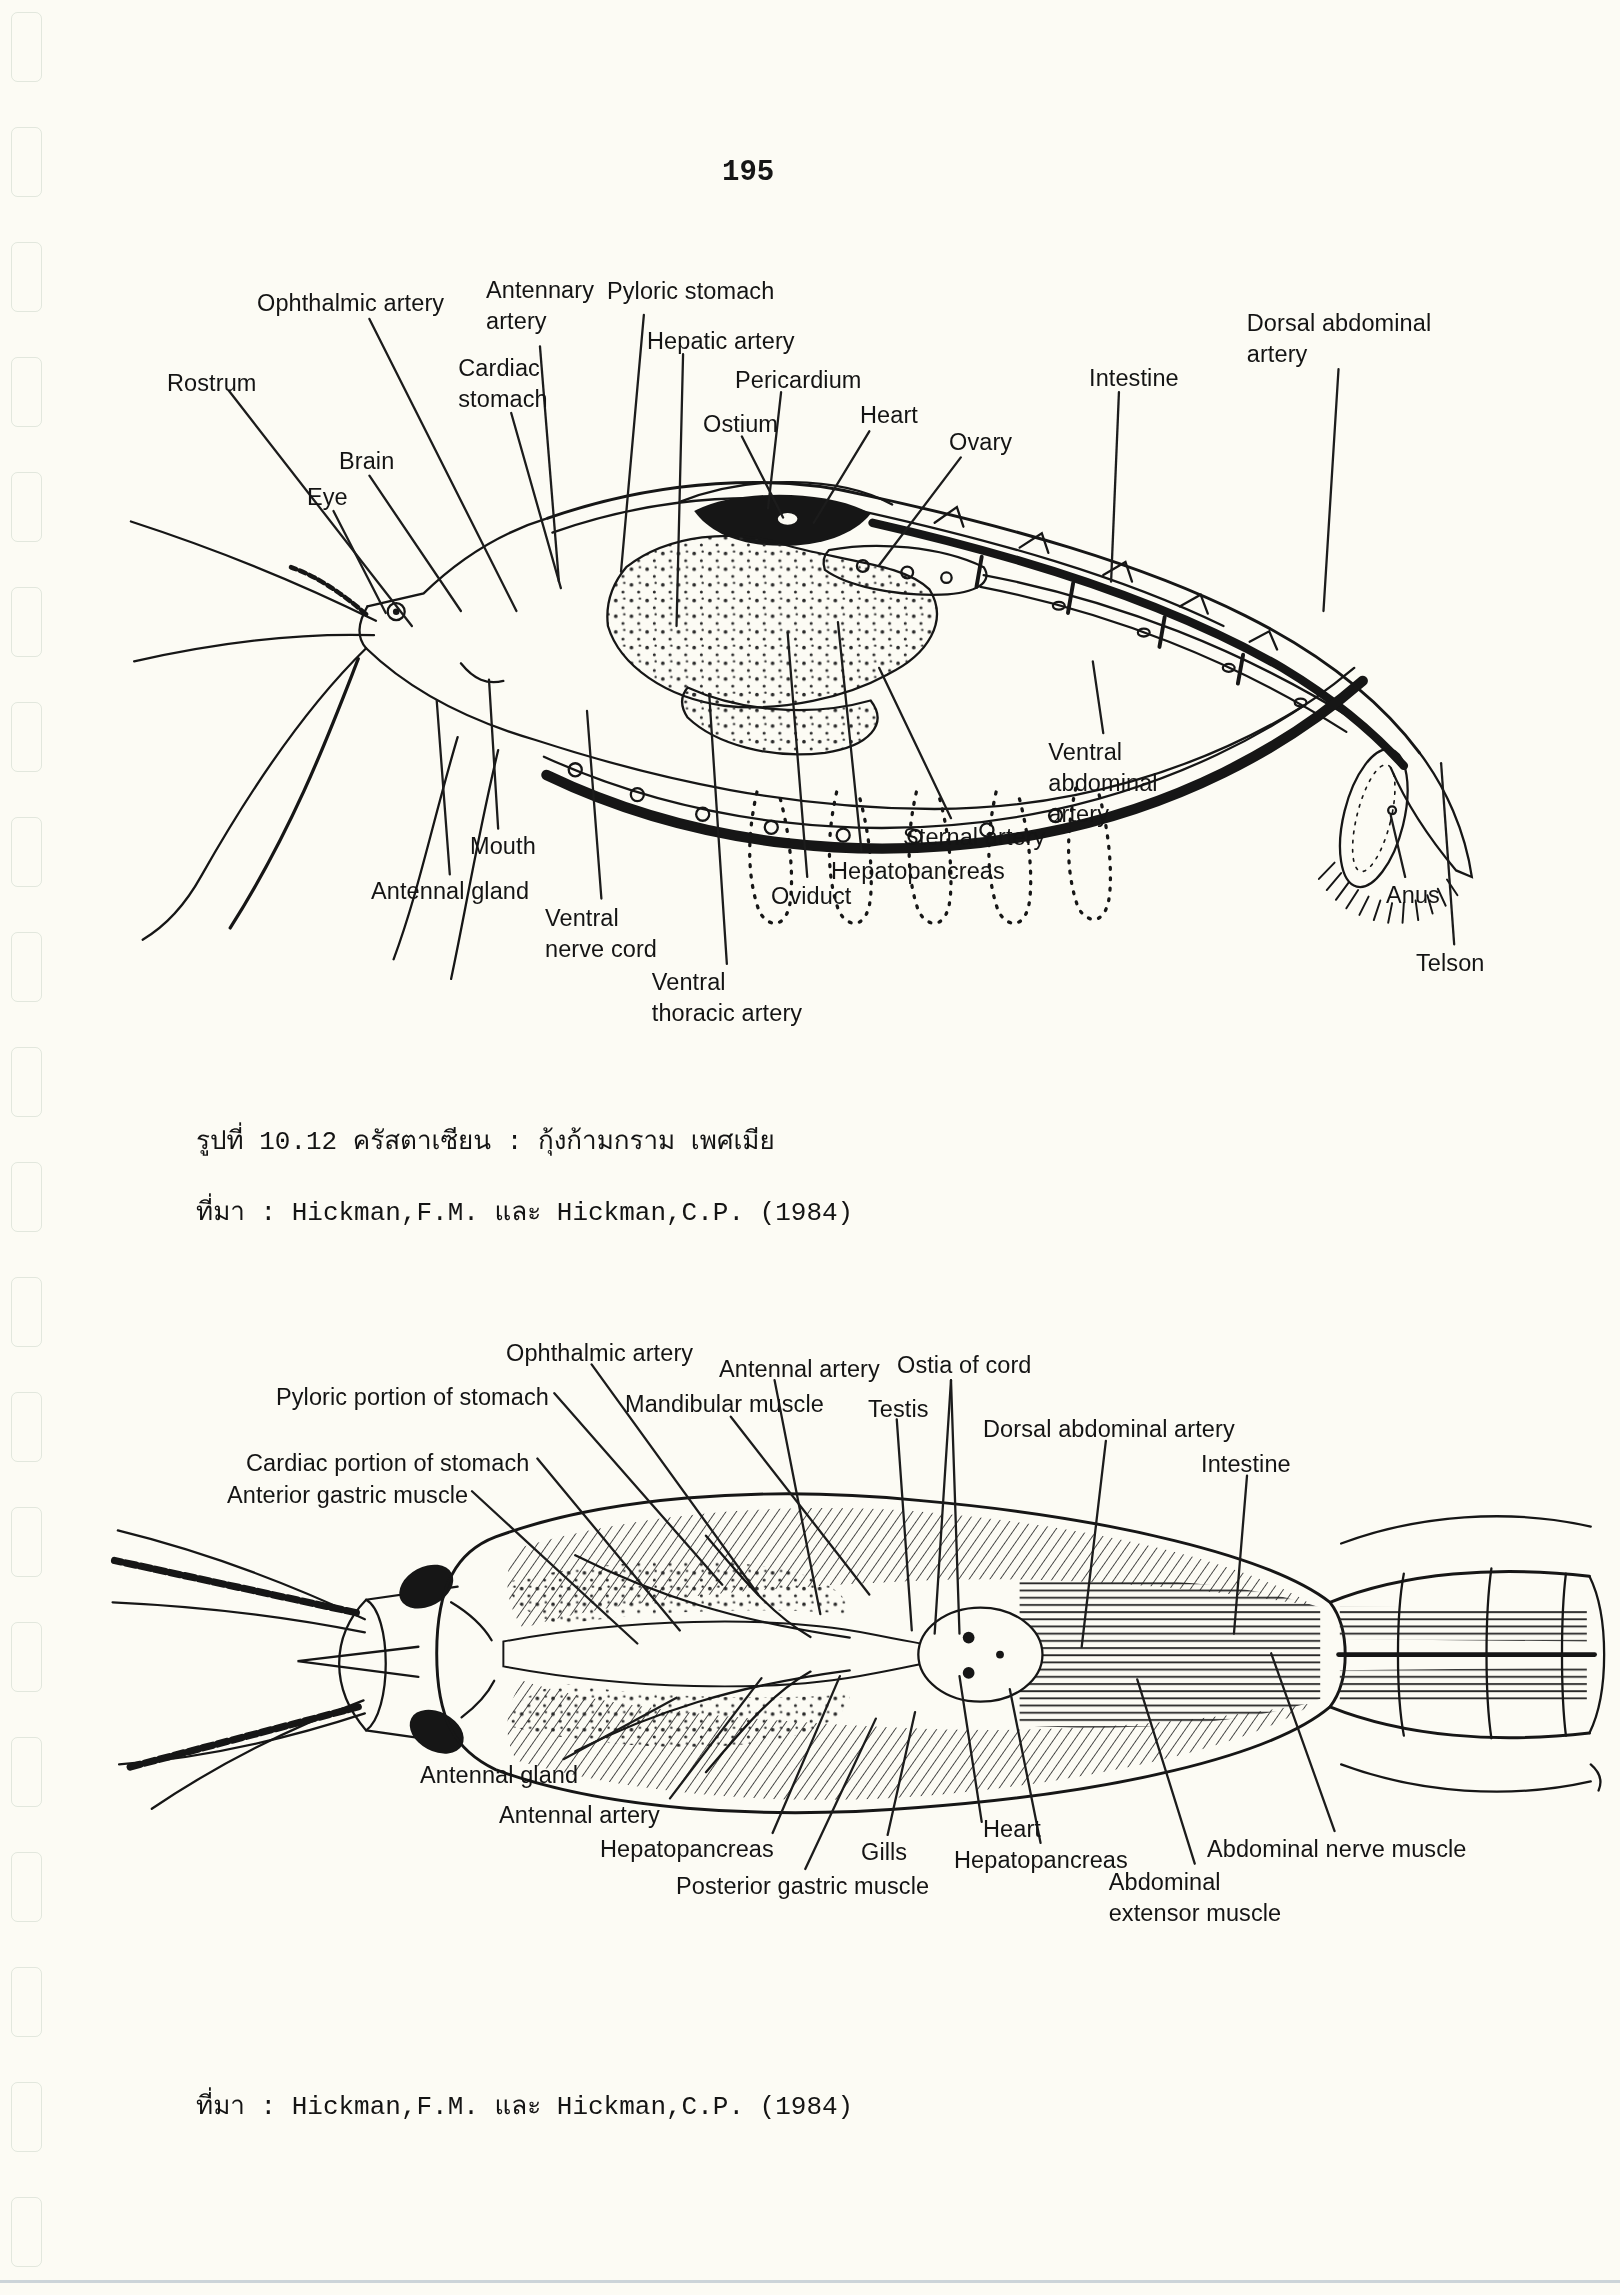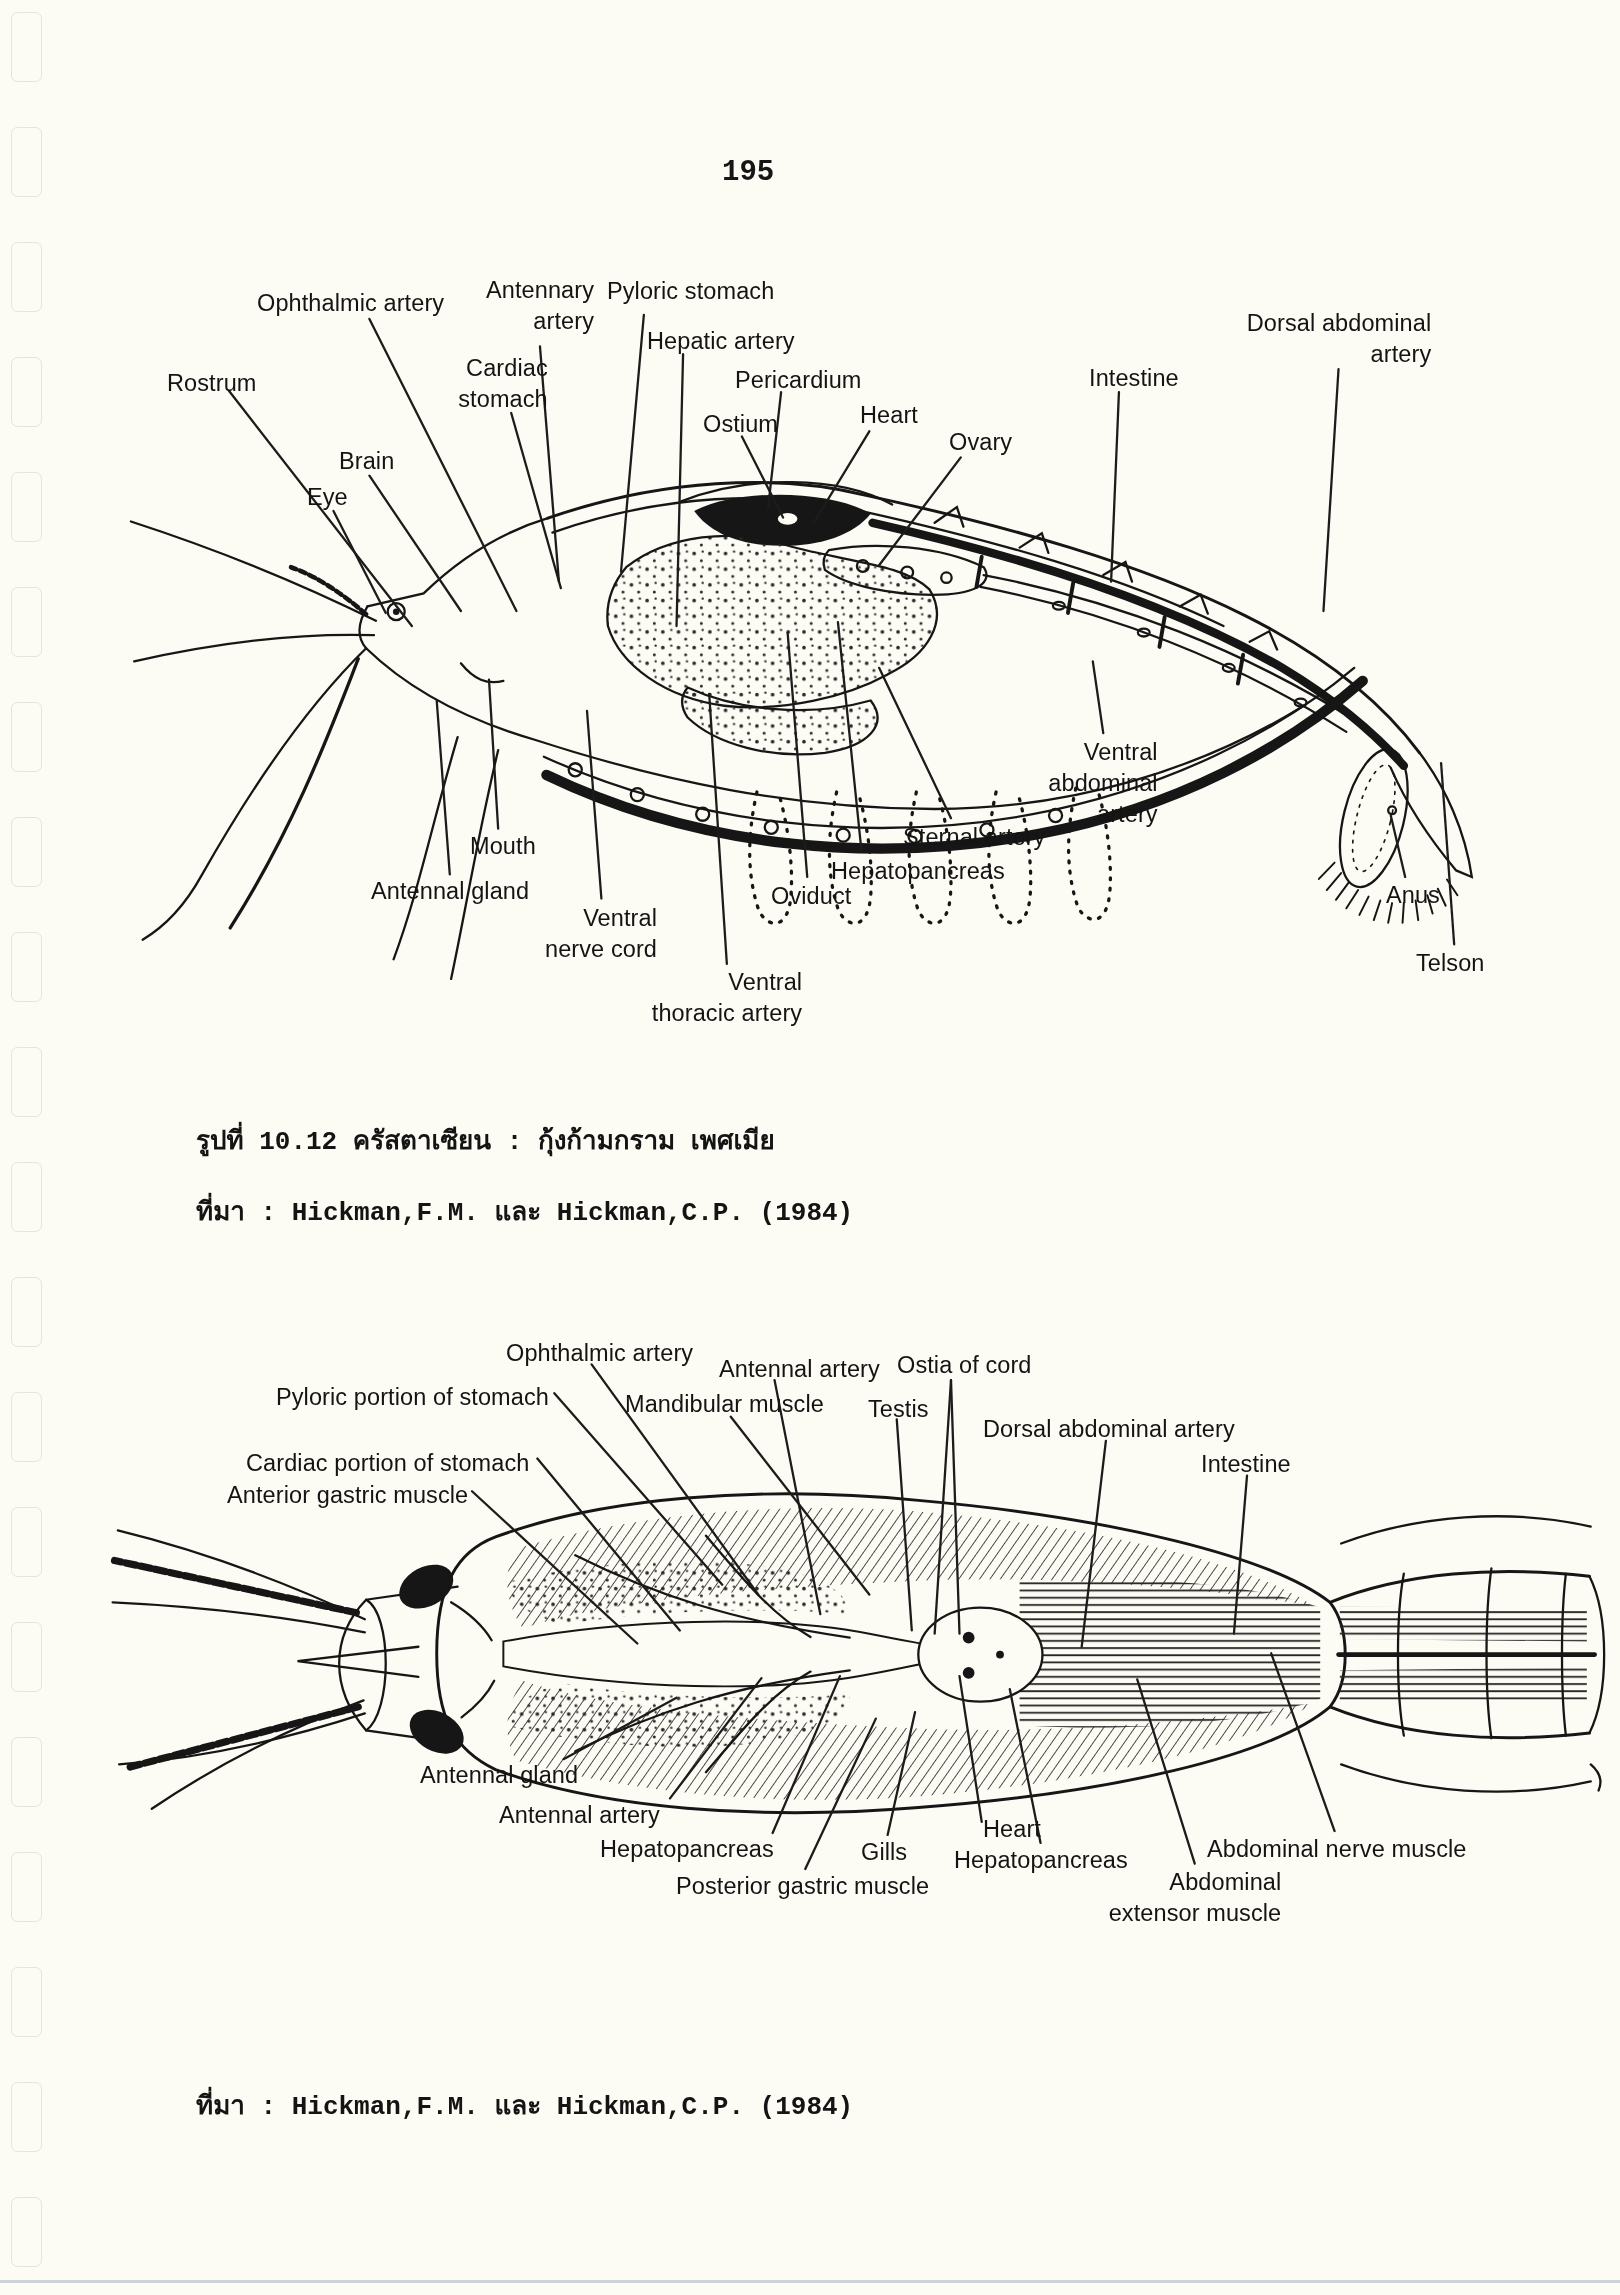--- a/index.html
+++ b/index.html
@@ -7,25 +7,25 @@
        font-family:"Liberation Sans",sans-serif;}
   .page{position:absolute;inset:0;}
   
   .ghost{position:absolute;left:10.5px;width:29px;height:68px;border:1.3px solid rgba(150,175,155,.26);
          border-radius:6.5px;}
   .scanline{position:absolute;left:0;top:2280px;width:1621px;height:2.6px;background:#ccd4d9;}
   
   .pageno{position:absolute;font-family:"Liberation Mono","DejaVu Sans Mono",monospace;
           font-weight:bold;font-size:29px;color:#161616;margin-top:37px;}
   .caption{position:absolute;font-family:"Liberation Mono","DejaVu Sans Mono",monospace;
-           font-weight:bold;font-size:26px;color:#141414;white-space:nowrap;}
+           font-weight:normal;font-size:26px;color:#141414;white-space:nowrap;}
   
   .lbl{position:absolute;font-size:23.5px;line-height:1.32;color:#141414;white-space:nowrap;
        letter-spacing:0.1px;}
-  .lbl.center{transform:translateX(-50%);text-align:right;}
+  .lbl.center{transform:translateX(-50%);text-align:left;}
   .lbl span{display:block;}
   svg.art{position:absolute;left:0;top:0;}
 </style>
 </head>
 <body>
 
 <div class="page">
 
   <div>
       <div class="ghost" style="top: 11.8px;"></div>

